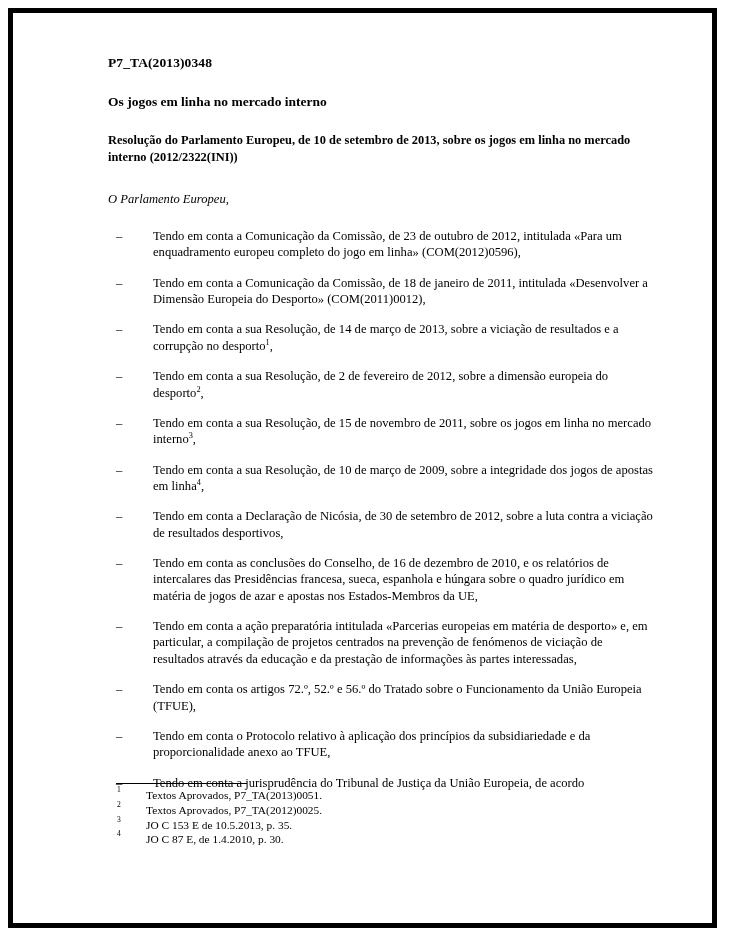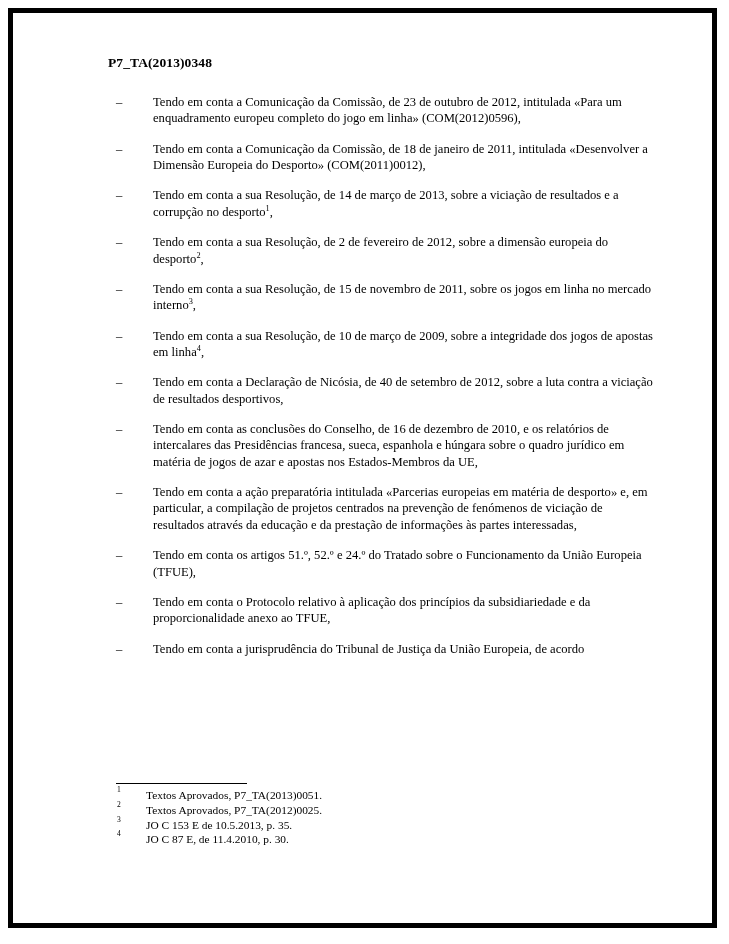--- a/index.html
+++ b/index.html
@@ -126,22 +126,25 @@
 </head>
 <body>
 
 <div class="page-frame">
   <div class="page-inner">
 
     <div class="content">
 
       <p class="doc-ref">P7_TA(2013)0348</p>
 
-
-
+      <p class="doc-title">Os jogos em linha no mercado interno</p>
+
+      <p class="doc-subtitle">Resolução do Parlamento Europeu, de 10 de setembro de 2013, sobre os jogos em linha no mercado interno (2012/2322(INI))</p>
+
+      <p class="institution">O Parlamento Europeu,</p>
 
       <ul class="recital-list">
           <li class="recital">
             <span class="dash">–</span>
             <span class="recital-text">Tendo em conta a Comunicação da Comissão, de 23 de outubro de 2012, intitulada «Para um enquadramento europeu completo do jogo em linha» (COM(2012)0596),</span>
           </li>
           <li class="recital">
             <span class="dash">–</span>
             <span class="recital-text">Tendo em conta a Comunicação da Comissão, de 18 de janeiro de 2011, intitulada «Desenvolver a Dimensão Europeia do Desporto» (COM(2011)0012),</span>
           </li>
@@ -156,50 +159,50 @@
           <li class="recital">
             <span class="dash">–</span>
             <span class="recital-text">Tendo em conta a sua Resolução, de 15 de novembro de 2011, sobre os jogos em linha no mercado interno<sup>3</sup>,</span>
           </li>
           <li class="recital">
             <span class="dash">–</span>
             <span class="recital-text">Tendo em conta a sua Resolução, de 10 de março de 2009, sobre a integridade dos jogos de apostas em linha<sup>4</sup>,</span>
           </li>
           <li class="recital">
             <span class="dash">–</span>
-            <span class="recital-text">Tendo em conta a Declaração de Nicósia, de 40 de setembro de 2012, sobre a luta contra a viciação de resultados desportivos,</span>
+            <span class="recital-text">Tendo em conta a Declaração de Nicósia, de 30 de setembro de 2012, sobre a luta contra a viciação de resultados desportivos,</span>
           </li>
           <li class="recital">
             <span class="dash">–</span>
             <span class="recital-text">Tendo em conta as conclusões do Conselho, de 16 de dezembro de 2010, e os relatórios de intercalares das Presidências francesa, sueca, espanhola e húngara sobre o quadro jurídico em matéria de jogos de azar e apostas nos Estados-Membros da UE,</span>
           </li>
           <li class="recital">
             <span class="dash">–</span>
             <span class="recital-text">Tendo em conta a ação preparatória intitulada «Parcerias europeias em matéria de desporto» e, em particular, a compilação de projetos centrados na prevenção de fenómenos de viciação de resultados através da educação e da prestação de informações às partes interessadas,</span>
           </li>
           <li class="recital">
             <span class="dash">–</span>
-            <span class="recital-text">Tendo em conta os artigos 51.º, 52.º e 24.º do Tratado sobre o Funcionamento da União Europeia (TFUE),</span>
+            <span class="recital-text">Tendo em conta os artigos 72.º, 52.º e 56.º do Tratado sobre o Funcionamento da União Europeia (TFUE),</span>
           </li>
           <li class="recital">
             <span class="dash">–</span>
             <span class="recital-text">Tendo em conta o Protocolo relativo à aplicação dos princípios da subsidiariedade e da proporcionalidade anexo ao TFUE,</span>
           </li>
           <li class="recital">
             <span class="dash">–</span>
             <span class="recital-text">Tendo em conta a jurisprudência do Tribunal de Justiça da União Europeia, de acordo</span>
           </li>
         </ul>
 
     </div>
 
     <div class="footnote-area">
       <div class="footnote-rule"></div>
       <ul class="footnote-list">
           <li class="footnote"><span class="footnote-marker">1</span><span>Textos Aprovados, P7_TA(2013)0051.</span></li>
           <li class="footnote"><span class="footnote-marker">2</span><span>Textos Aprovados, P7_TA(2012)0025.</span></li>
           <li class="footnote"><span class="footnote-marker">3</span><span>JO C 153 E de 10.5.2013, p. 35.</span></li>
-          <li class="footnote"><span class="footnote-marker">4</span><span>JO C 87 E, de 11.4.2010, p. 30.</span></li>
+          <li class="footnote"><span class="footnote-marker">4</span><span>JO C 87 E, de 1.4.2010, p. 30.</span></li>
         </ul>
     </div>
 
   </div>
 </div>
 
 </body></html>

